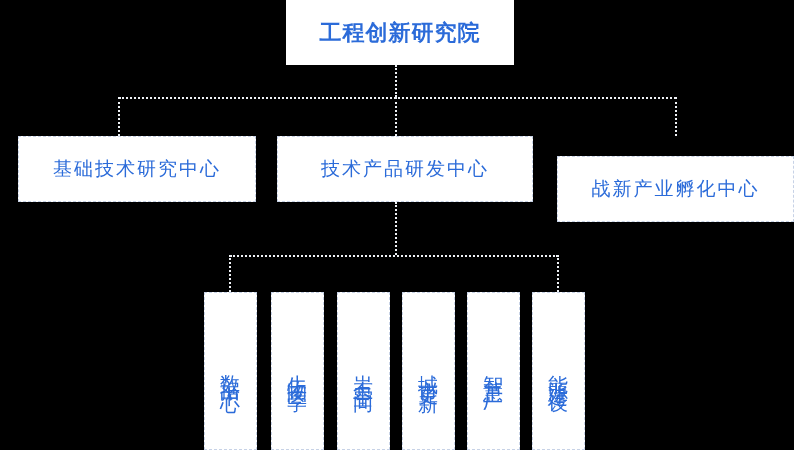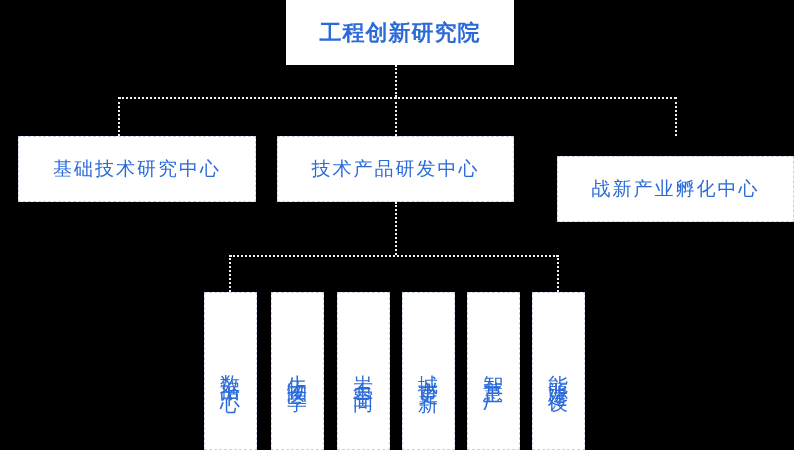--- a/index.html
+++ b/index.html
@@ -24,21 +24,21 @@
   .root-box{
     left:286px;top:0;width:228px;height:65px;
     font-size:22px;font-weight:bold;letter-spacing:1px;
   }
   .center-box{
     top:136px;height:66px;
     font-size:19px;letter-spacing:2px;
     border:1px dashed var(--box-border);
   }
   .c0{left:0;width:238px;margin-left:18px;}
-  .c1{left:277px;width:237px;}
+  .c1{left:277px;width:256px;}
   .c2{left:557px;width:237px;margin-top:20px;}
   .dept-box{
     top:292px;width:53px;height:158px;
     border:1px dashed var(--box-border);
     font-size:20px;
   }
   .dept-box .vtext{
     writing-mode:vertical-rl;
     text-orientation:upright;
     letter-spacing:6px;

